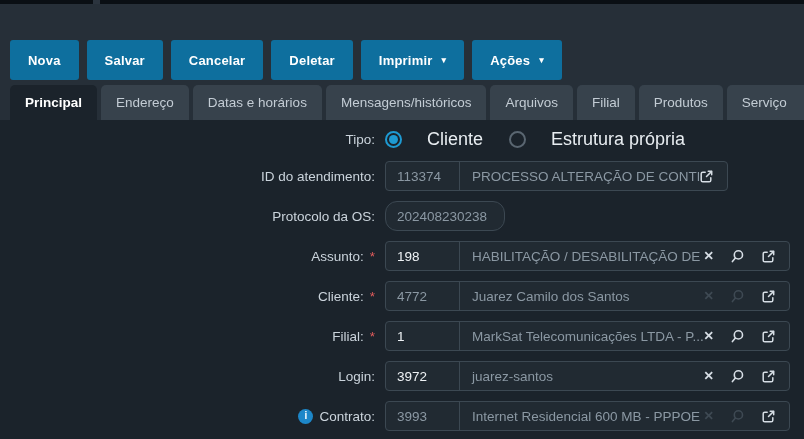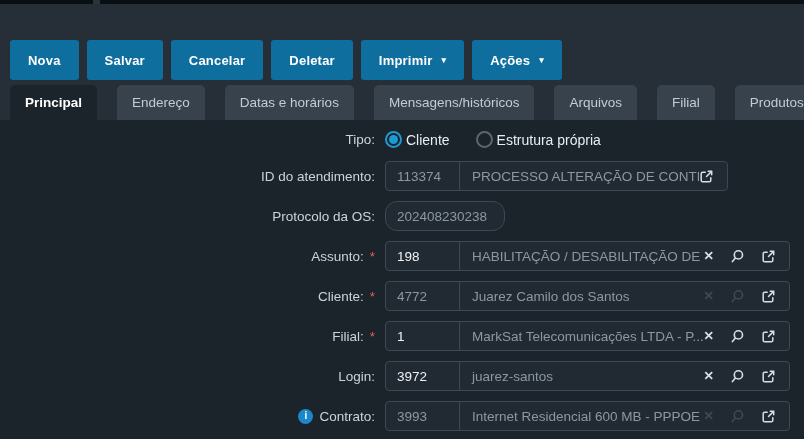--- a/index.html
+++ b/index.html
@@ -13,21 +13,21 @@
   .toolbar-band{position:absolute;top:4px;left:0;width:804px;height:116px;background:#262f38;}
 
   .btnrow{position:absolute;top:40px;left:10px;display:flex;gap:8px;}
   .btn{
     background:#0e6f9e;color:#ffffff;border:none;border-radius:3px;height:40px;
     padding:0 18px;font-size:13px;font-weight:700;display:flex;align-items:center;gap:9px;
     font-family:"Liberation Sans",sans-serif;cursor:pointer;letter-spacing:.2px;
   }
   .btn .caret{font-size:9px;line-height:1;margin-top:1px;}
 
-  .tabrow{position:absolute;top:85px;left:10px;right:0;height:35px;display:flex;gap:20px;overflow:hidden;}
+  .tabrow{position:absolute;top:85px;left:10px;right:0;height:35px;display:flex;gap:4px;overflow:hidden;}
   .tab{
     flex:0 0 auto;display:flex;align-items:center;padding:0 15px;background:#37424c;
     color:#c3ccd4;font-size:13.5px;border-radius:5px 5px 0 0;white-space:nowrap;cursor:pointer;
   }
   .tab.active{background:#1b232b;color:#ffffff;font-weight:700;}
   .tab.clipped{min-width:112px;box-sizing:border-box;}
 
   .content{position:absolute;top:120px;left:0;width:804px;bottom:0;background:#1b232b;padding-top:3px;}
   .tipo-row{height:33px;display:flex;align-items:center;}
   .frow{height:40px;display:flex;align-items:center;}
@@ -39,21 +39,21 @@
   .req{color:#e25c5c;font-size:13.5px;}
 
   .radio-group{display:flex;align-items:center;}
   .radio-opt{display:flex;align-items:center;margin-right:26px;cursor:pointer;}
   .radio{
     width:17px;height:17px;border-radius:50%;border:2px solid #5a6671;
     box-sizing:border-box;position:relative;background:#1b232b;flex:0 0 17px;
   }
   .radio.selected{border-color:#1e9ad2;}
   .radio.selected::after{content:"";position:absolute;inset:2px;background:#1e9ad2;border-radius:50%;}
-  .radio-lab{margin-left:4px;color:#e8edf1;font-size:14px;}
+  .radio-lab{margin-left:25px;color:#e8edf1;font-size:18px;}
 
   .combo{
     display:flex;align-items:center;height:30px;background:#212a32;
     border:1px solid #3c4852;border-radius:4px;box-sizing:border-box;
   }
   .combo.w-id{width:343px;}
   .combo.w-lookup{width:405px;}
   .code{
     flex:0 0 74px;width:74px;height:100%;padding:0 11px;box-sizing:border-box;
     border-right:1px solid #3c4852;display:flex;align-items:center;

